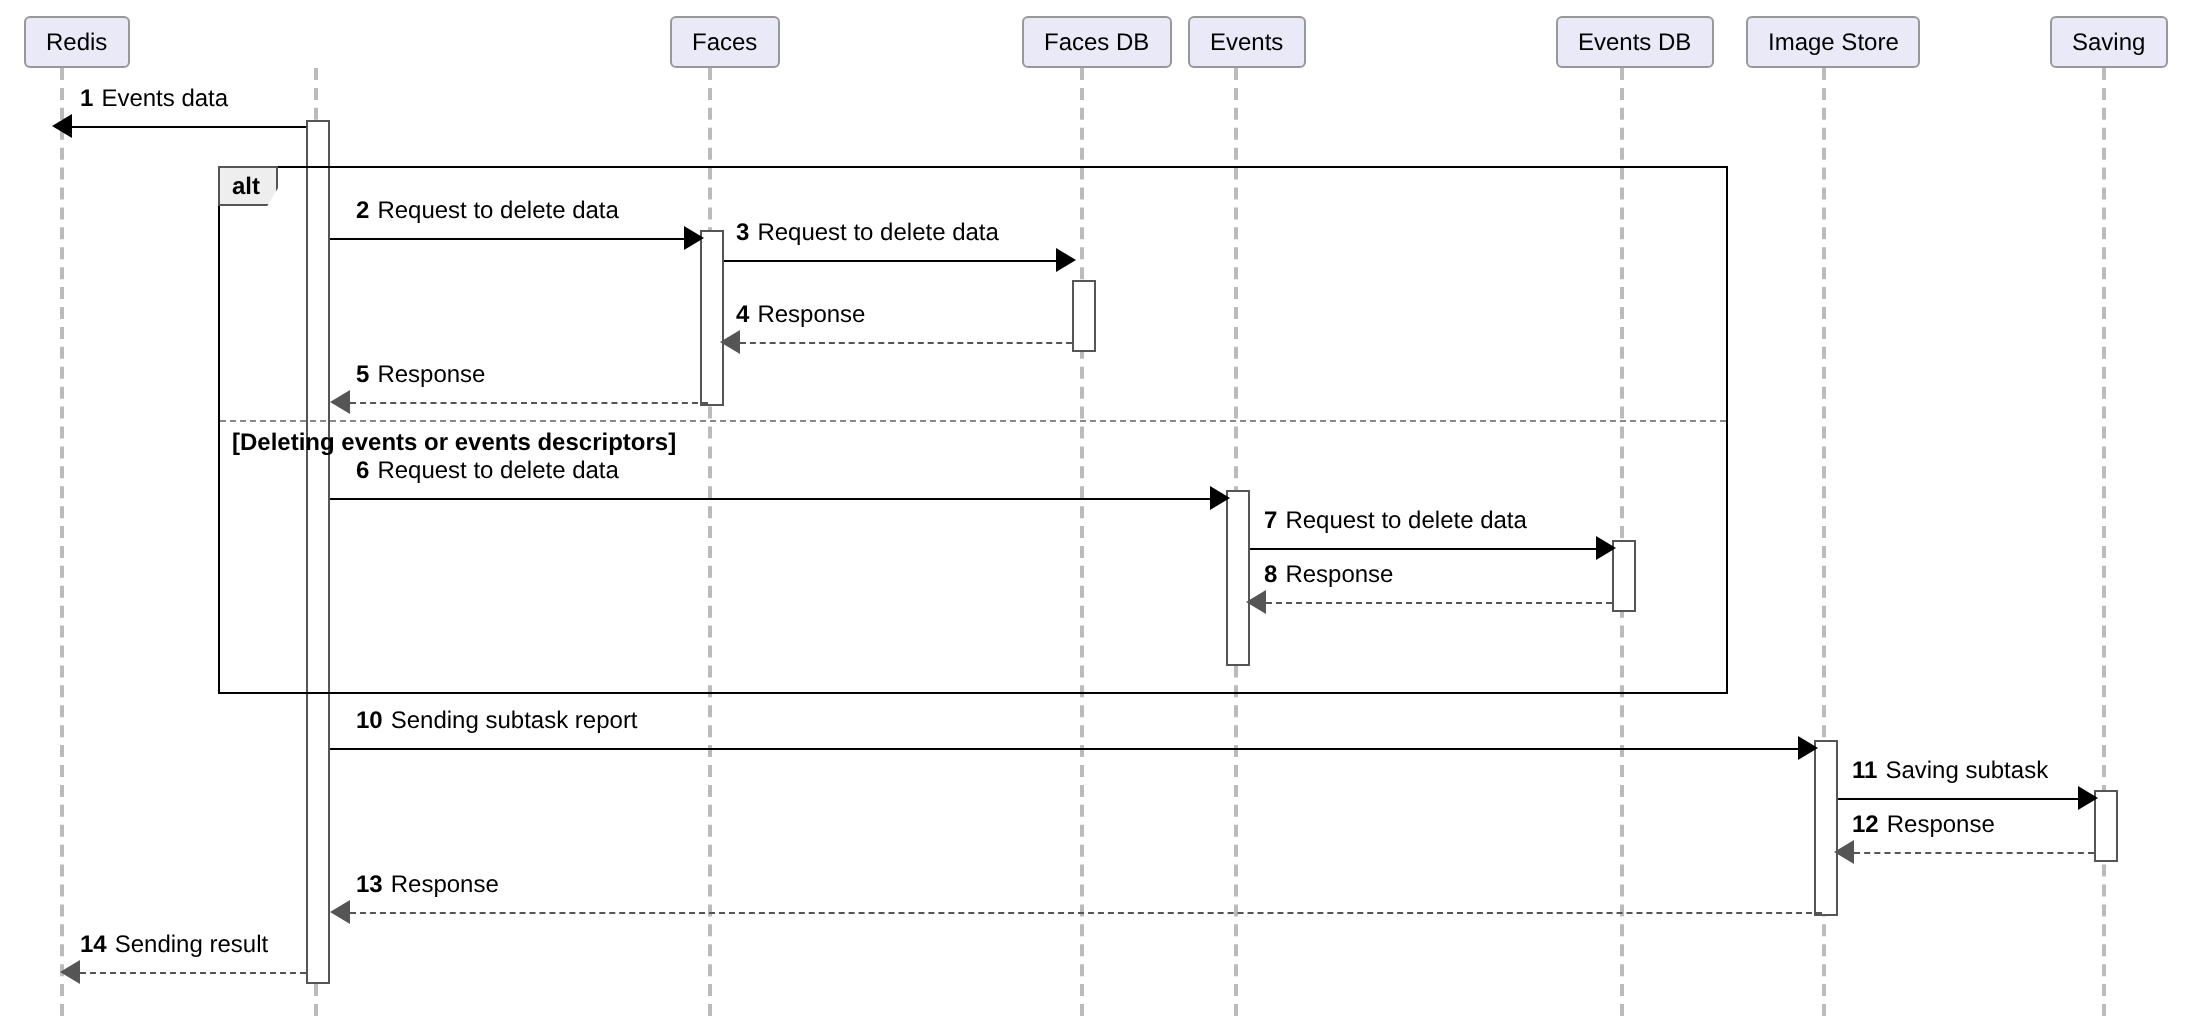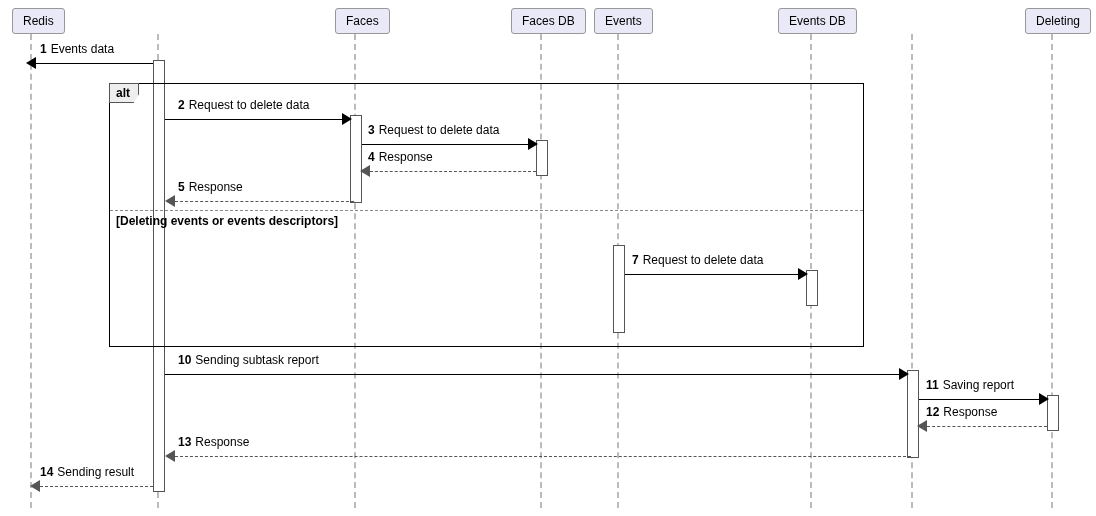--- a/index.html
+++ b/index.html
@@ -24,21 +24,22 @@
 </head>
 <body>
 
 <div class="canvas">
 
   <div class="actor" style="left:12px">Redis</div>
   <div class="actor" style="left:335px">Faces</div>
   <div class="actor" style="left:511px">Faces DB</div>
   <div class="actor" style="left:594px">Events</div>
   <div class="actor" style="left:778px">Events DB</div>
-  <div class="actor" style="left:1025px">Deleting</div>
+  <div class="actor" style="left:873px">Image Store</div>
+  <div class="actor" style="left:1025px">Saving</div>
 
   <div class="lifeline" style="left:30px"></div>
   <div class="lifeline" style="left:157px"></div>
   <div class="lifeline" style="left:354px"></div>
   <div class="lifeline" style="left:540px"></div>
   <div class="lifeline" style="left:617px"></div>
   <div class="lifeline" style="left:810px"></div>
   <div class="lifeline" style="left:911px"></div>
   <div class="lifeline" style="left:1051px"></div>
 
@@ -59,47 +60,57 @@
   <div class="msg" style="top:56px">
     <div class="label" style="left:40px"><span class="num">1</span><span>Events data</span></div>
     <div class="line" style="left:36px;width:117px"></div>
       <div class="head lt" style="left:26px"></div>
   </div>
   <div class="msg" style="top:112px">
     <div class="label" style="left:178px"><span class="num">2</span><span>Request to delete data</span></div>
     <div class="line" style="left:165px;width:179px"></div>
       <div class="head rt" style="left:342px"></div>
   </div>
-  <div class="msg" style="top:137px">
+  <div class="msg" style="top:123px">
     <div class="label" style="left:368px"><span class="num">3</span><span>Request to delete data</span></div>
     <div class="line" style="left:362px;width:168px"></div>
       <div class="head rt" style="left:528px"></div>
   </div>
   <div class="msg reply" style="top:164px">
     <div class="label" style="left:368px"><span class="num">4</span><span>Response</span></div>
     <div class="line" style="left:370px;width:166px"></div>
       <div class="head lt" style="left:360px"></div>
   </div>
   <div class="msg reply" style="top:194px">
     <div class="label" style="left:178px"><span class="num">5</span><span>Response</span></div>
     <div class="line" style="left:175px;width:179px"></div>
       <div class="head lt" style="left:165px"></div>
   </div>
+  <div class="msg" style="top:242px">
+    <div class="label" style="left:178px"><span class="num">6</span><span>Request to delete data</span></div>
+    <div class="line" style="left:165px;width:442px"></div>
+      <div class="head rt" style="left:605px"></div>
+  </div>
   <div class="msg" style="top:267px">
     <div class="label" style="left:632px"><span class="num">7</span><span>Request to delete data</span></div>
     <div class="line" style="left:625px;width:175px"></div>
       <div class="head rt" style="left:798px"></div>
+  </div>
+  <div class="msg reply" style="top:294px">
+    <div class="label" style="left:632px"><span class="num">8</span><span>Response</span></div>
+    <div class="line" style="left:633px;width:173px"></div>
+      <div class="head lt" style="left:623px"></div>
   </div>
   <div class="msg" style="top:367px">
     <div class="label" style="left:178px"><span class="num">10</span><span>Sending subtask report</span></div>
     <div class="line" style="left:165px;width:736px"></div>
       <div class="head rt" style="left:899px"></div>
   </div>
   <div class="msg" style="top:392px">
-    <div class="label" style="left:926px"><span class="num">11</span><span>Saving report</span></div>
+    <div class="label" style="left:926px"><span class="num">11</span><span>Saving subtask</span></div>
     <div class="line" style="left:919px;width:122px"></div>
       <div class="head rt" style="left:1039px"></div>
   </div>
   <div class="msg reply" style="top:419px">
     <div class="label" style="left:926px"><span class="num">12</span><span>Response</span></div>
     <div class="line" style="left:927px;width:120px"></div>
       <div class="head lt" style="left:917px"></div>
   </div>
   <div class="msg reply" style="top:449px">
     <div class="label" style="left:178px"><span class="num">13</span><span>Response</span></div>

